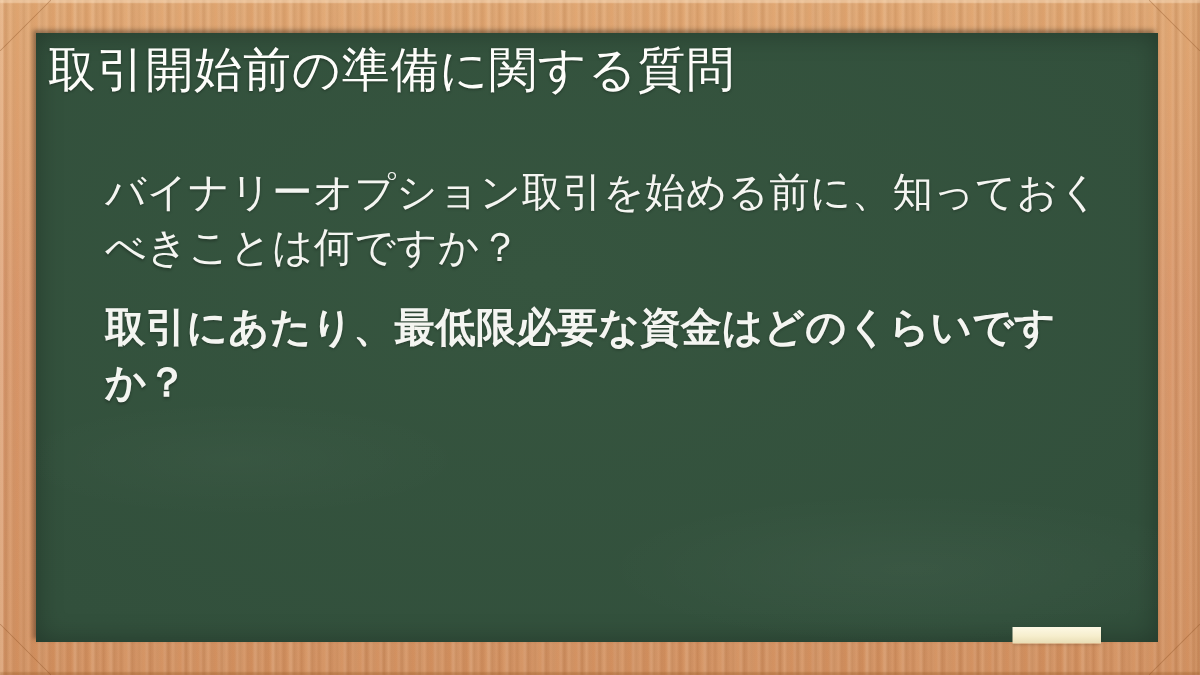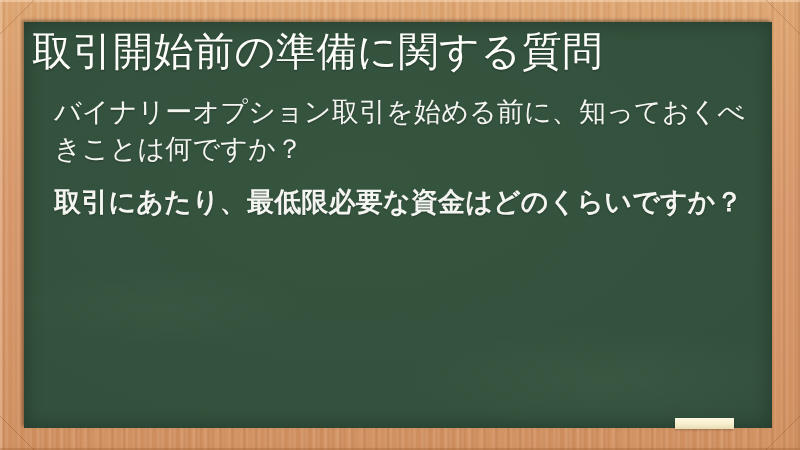--- a/index.html
+++ b/index.html
@@ -100,35 +100,35 @@
     background:
       radial-gradient(ellipse 40% 18% at 78% 88%, rgba(255,255,255,0.035), rgba(255,255,255,0) 70%),
       radial-gradient(ellipse 30% 14% at 18% 70%, rgba(255,255,255,0.022), rgba(255,255,255,0) 70%);
   }
 
   
   #title {
     position: absolute;
     left: 8px;
     top: 8px;
-    font-size: 40px;
+    font-size: 32px;
     line-height: 1.06;
     color: #fdfdfa;
     letter-spacing: 0.5px;
     white-space: nowrap;
     text-shadow: 0 1px 2px rgba(0,0,0,0.35);
   }
 
   #question-list {
     position: absolute;
     left: 30px;
     top: 72px;
     right: 18px;
     list-style: none;
-    margin: 0;
+    margin: 16px;
     padding: 0;
   }
   #question-list li {
     font-size: 27px;
     line-height: 37px;
     color: #f4f5f1;
     margin: 0 0 16px 0;
     letter-spacing: 0.2px;
     text-shadow: 0 1px 2px rgba(0,0,0,0.30);
   }

